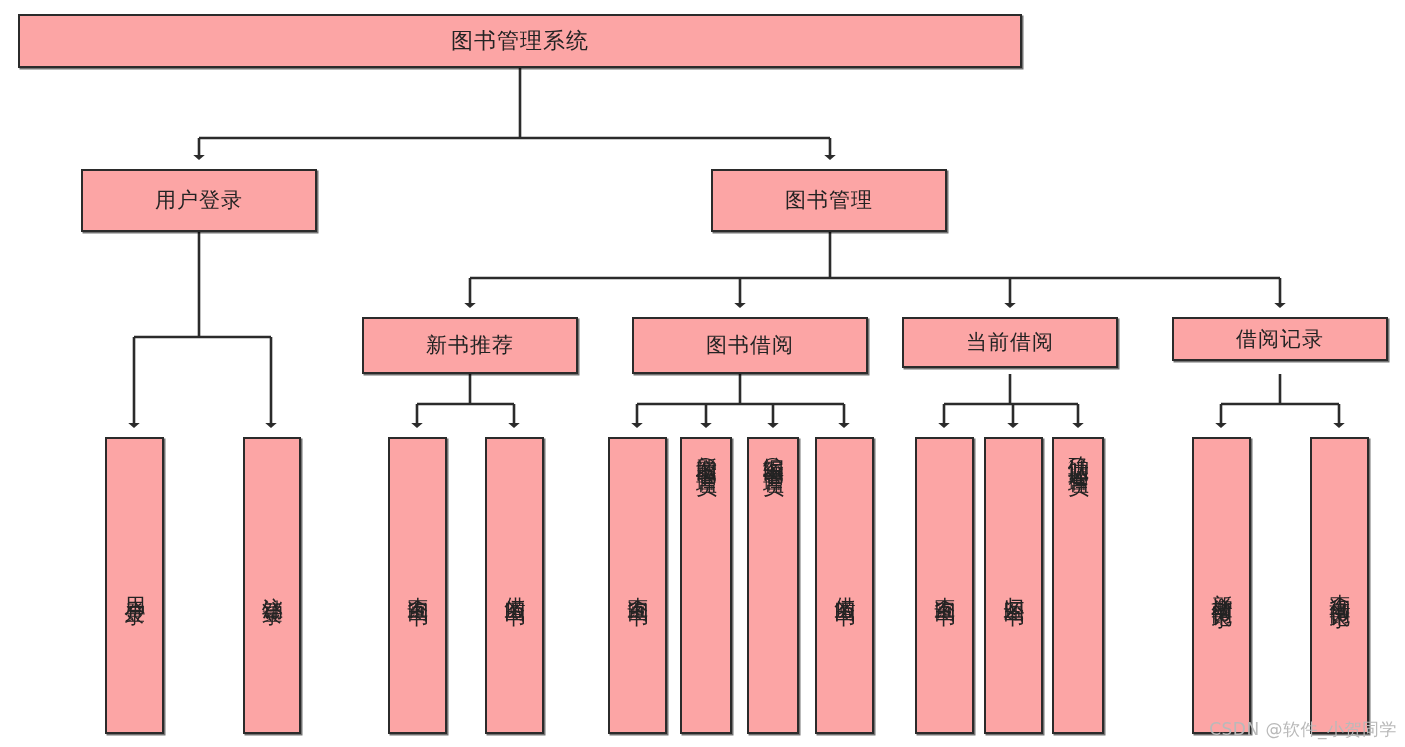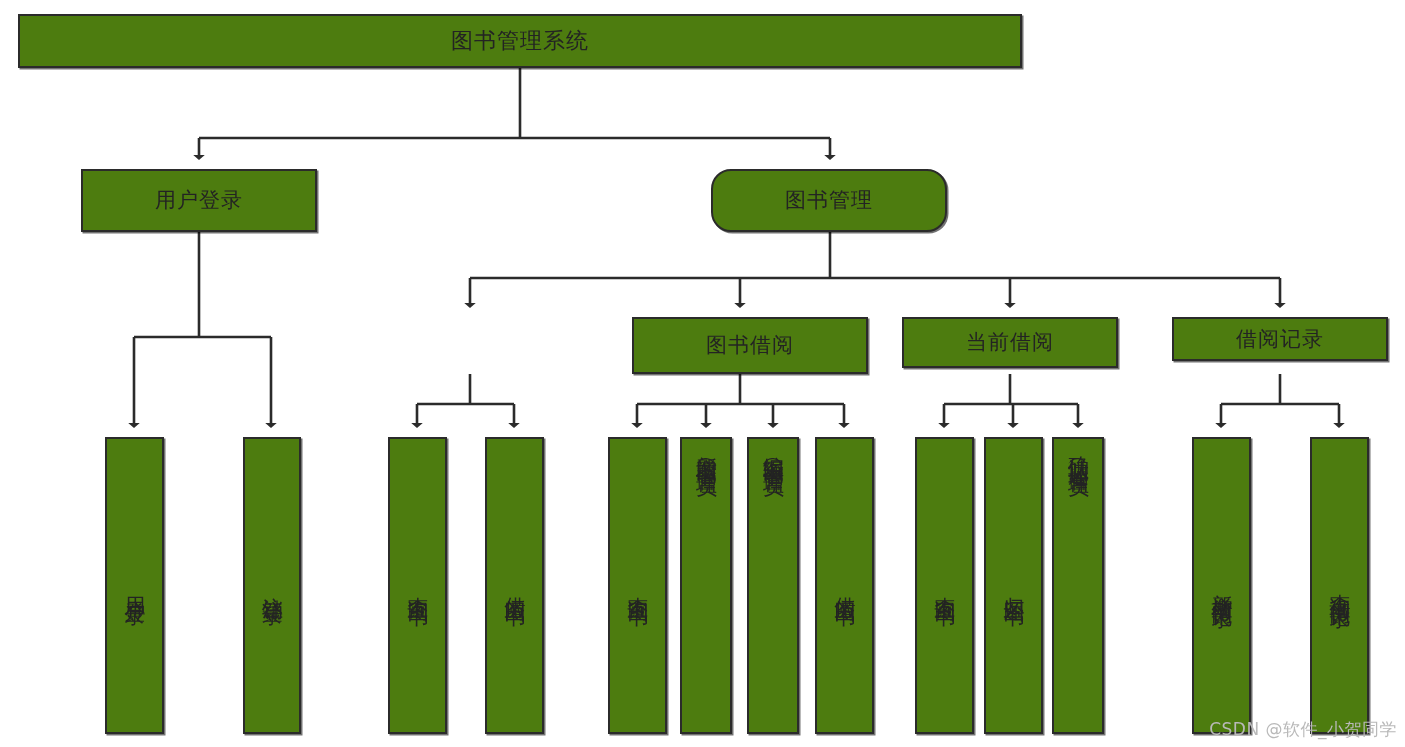--- a/index.html
+++ b/index.html
@@ -15,21 +15,21 @@
     position: relative;
   }
   #diagram-root {
     position: relative;
     width: 1405px;
     height: 747px;
   }
   .node {
     position: absolute;
     box-sizing: border-box;
-    background: #4d7c0f;
+    background: #fca5a5;
     border: 2px solid #2b2b2b;
     box-shadow: 1.5px 1.5px 0 0 rgba(0,0,0,0.55);
     display: flex;
     align-items: center;
     justify-content: center;
     overflow: hidden;
   }
   .node-label {
     color: #232323;
     font-size: 21px;
@@ -134,24 +134,27 @@
   </svg>
 
   <div class="node root" style="left:18px; top:14px; width:1004px; height:54px;">
     <span class="node-label">图书管理系统</span>
   </div>
 
   <div class="node" style="left:81px; top:169px; width:236px; height:63px;">
     <span class="node-label">用户登录</span>
   </div>
 
-  <div class="node" style="left:711px; top:169px; width:236px; height:63px;border-radius:20px;">
+  <div class="node" style="left:711px; top:169px; width:236px; height:63px;">
     <span class="node-label">图书管理</span>
   </div>
 
+  <div class="node" style="left:362px; top:317px; width:216px; height:57px;">
+    <span class="node-label">新书推荐</span>
+  </div>
 
   <div class="node" style="left:632px; top:317px; width:236px; height:57px;">
     <span class="node-label">图书借阅</span>
   </div>
 
   <div class="node" style="left:902px; top:317px; width:216px; height:51px;">
     <span class="node-label">当前借阅</span>
   </div>
 
   <div class="node" style="left:1172px; top:317px; width:216px; height:44px;">

